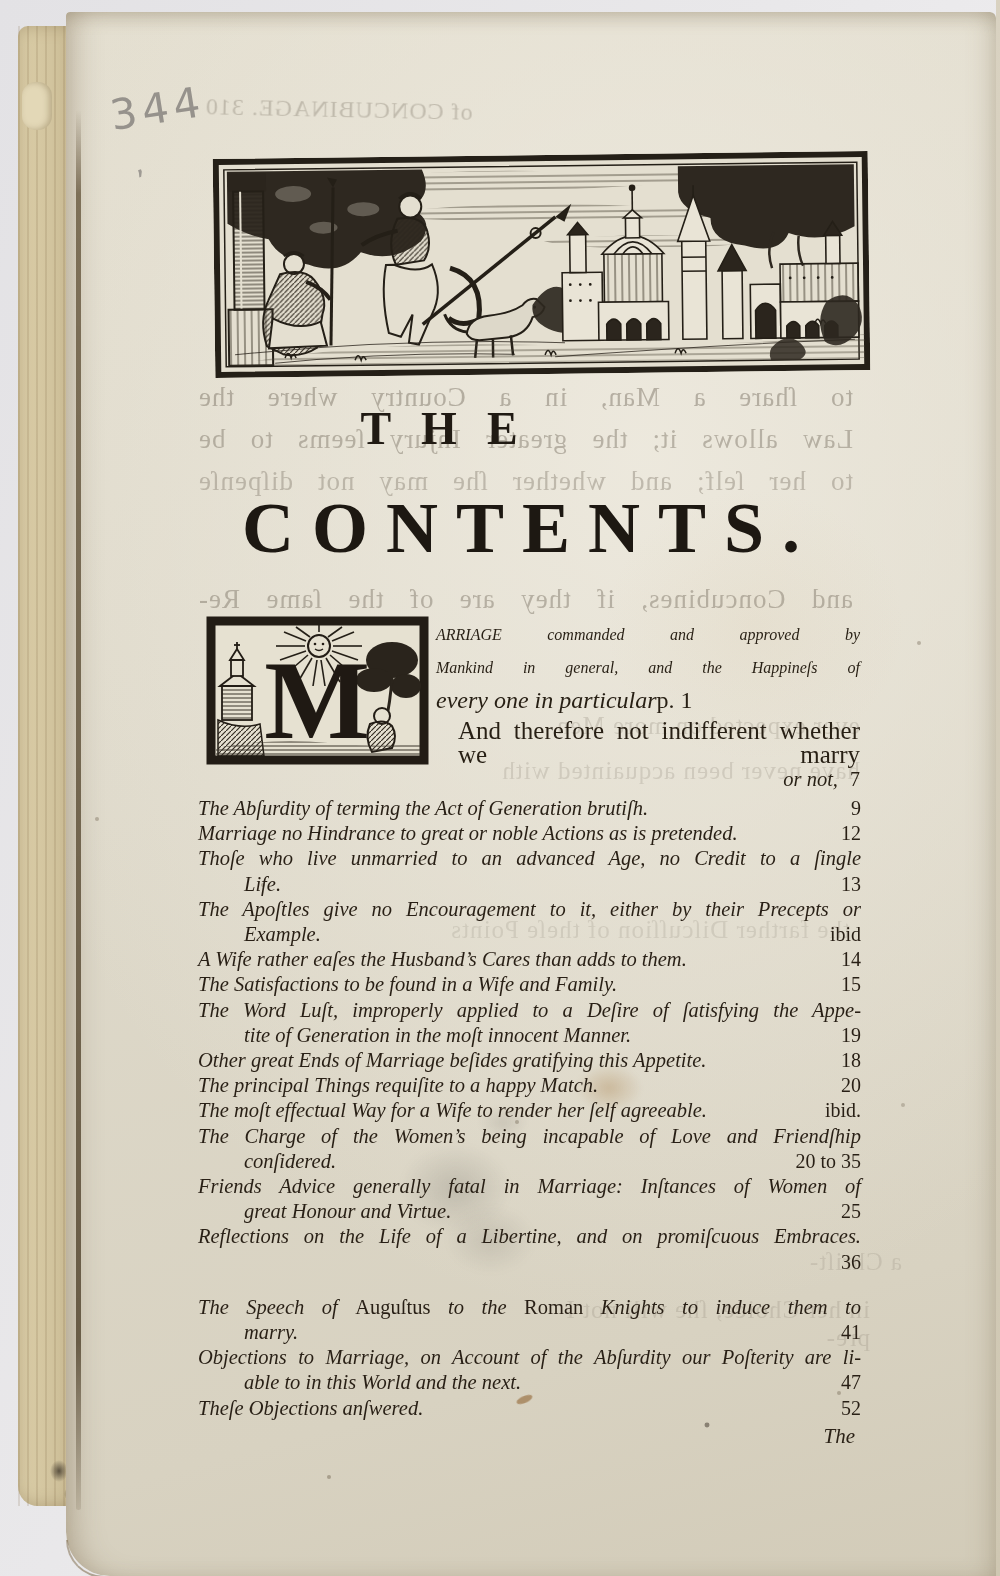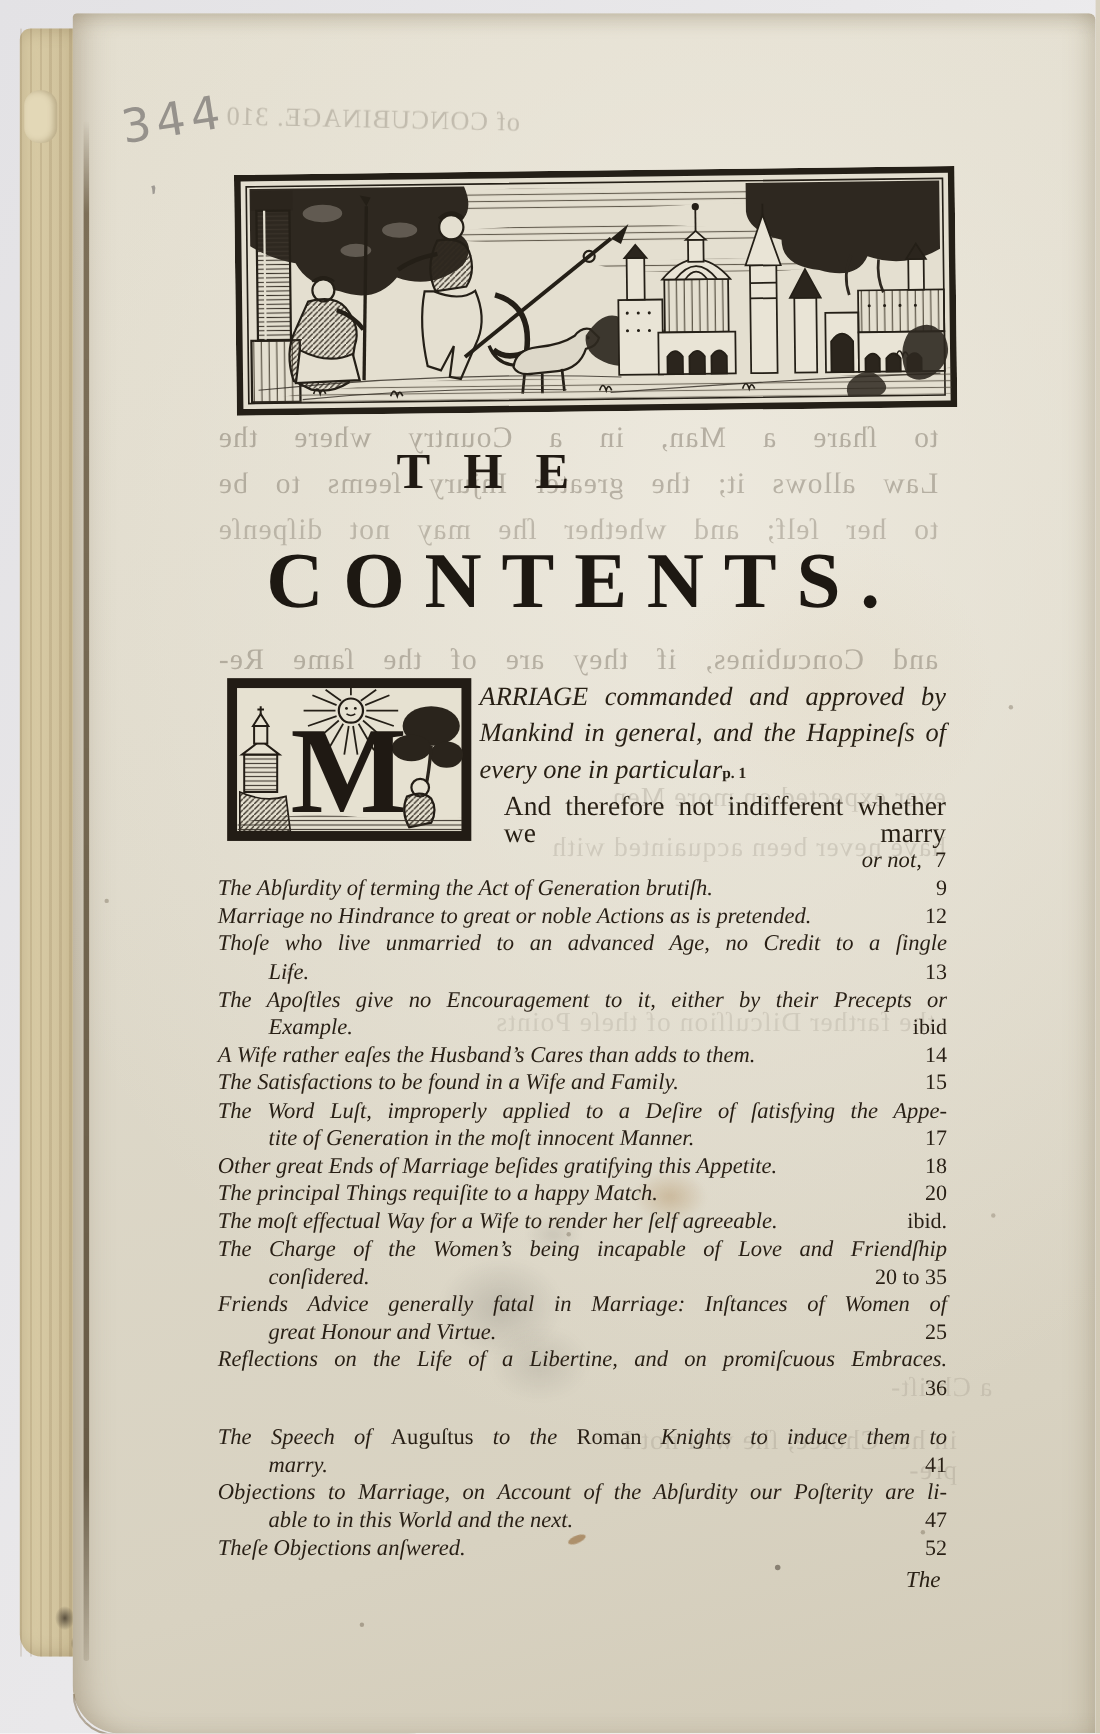--- a/index.html
+++ b/index.html
@@ -76,23 +76,23 @@
   .dropcap{left:206px;top:616px;width:223px;height:149px;}
 
   
   .title-the{left:124px;top:406px;width:660px;text-align:center;font-size:46px;line-height:1;
     font-weight:700;color:#201a13;letter-spacing:30px;}
   .title-contents{left:180px;top:492px;width:700px;text-align:center;font-size:72px;line-height:1;
     font-weight:700;color:#1d1812;letter-spacing:18px;}
 
   
   .opening{left:436px;top:618px;width:424px;color:#271f14;}
-  .op-line{font-size:24px;line-height:33px;font-style:italic;text-align:justify;text-align-last:justify;}
+  .op-line{font-size:16px;line-height:33px;font-style:italic;text-align:justify;text-align-last:justify;}
   .op-line4{display:flex;align-items:baseline;font-size:24px;line-height:33px;font-style:italic;}
-  .op-num{font-style:normal;font-size:14px;font-weight:bold;}
+  .op-num{font-style:normal;font-size:24px;}
   .op-sub1{margin-top:2px;padding-left:22px;font-size:25px;line-height:24px;text-align:justify;text-align-last:justify;}
   .op-sub2{padding-left:62px;display:flex;justify-content:flex-end;align-items:baseline;font-size:20.5px;line-height:24px;font-style:italic;}
 
   
   .entries{left:198px;top:796px;width:663px;color:#281f15;}
   .eline{font-size:20.5px;line-height:25.2px;font-style:italic;text-align:center;}
   .eline.just{text-align:justify;text-align-last:justify;}
   .eline.last{display:flex;justify-content:space-between;align-items:baseline;}
   .eline.cont{padding-left:46px;}
   .enum{font-style:normal;font-size:20px;white-space:pre;padding-left:12px;}
@@ -355,21 +355,21 @@
     <div class="entry">
       <div class="eline last">
         <span><span>The Satisfactions to be found in a Wife and Family.</span></span>
         <span class="enum">15</span>
       </div>
     </div>
     <div class="entry">
       <div class="eline just"><span>The Word Luſt, improperly applied to a Deſire of ſatisfying the Appe-</span></div>
       <div class="eline last cont">
         <span><span>tite of Generation in the moſt innocent Manner.</span></span>
-        <span class="enum">17</span>
+        <span class="enum">19</span>
       </div>
     </div>
     <div class="entry">
       <div class="eline last">
         <span><span>Other great Ends of Marriage beſides gratifying this Appetite.</span></span>
         <span class="enum">18</span>
       </div>
     </div>
     <div class="entry">
       <div class="eline last">

